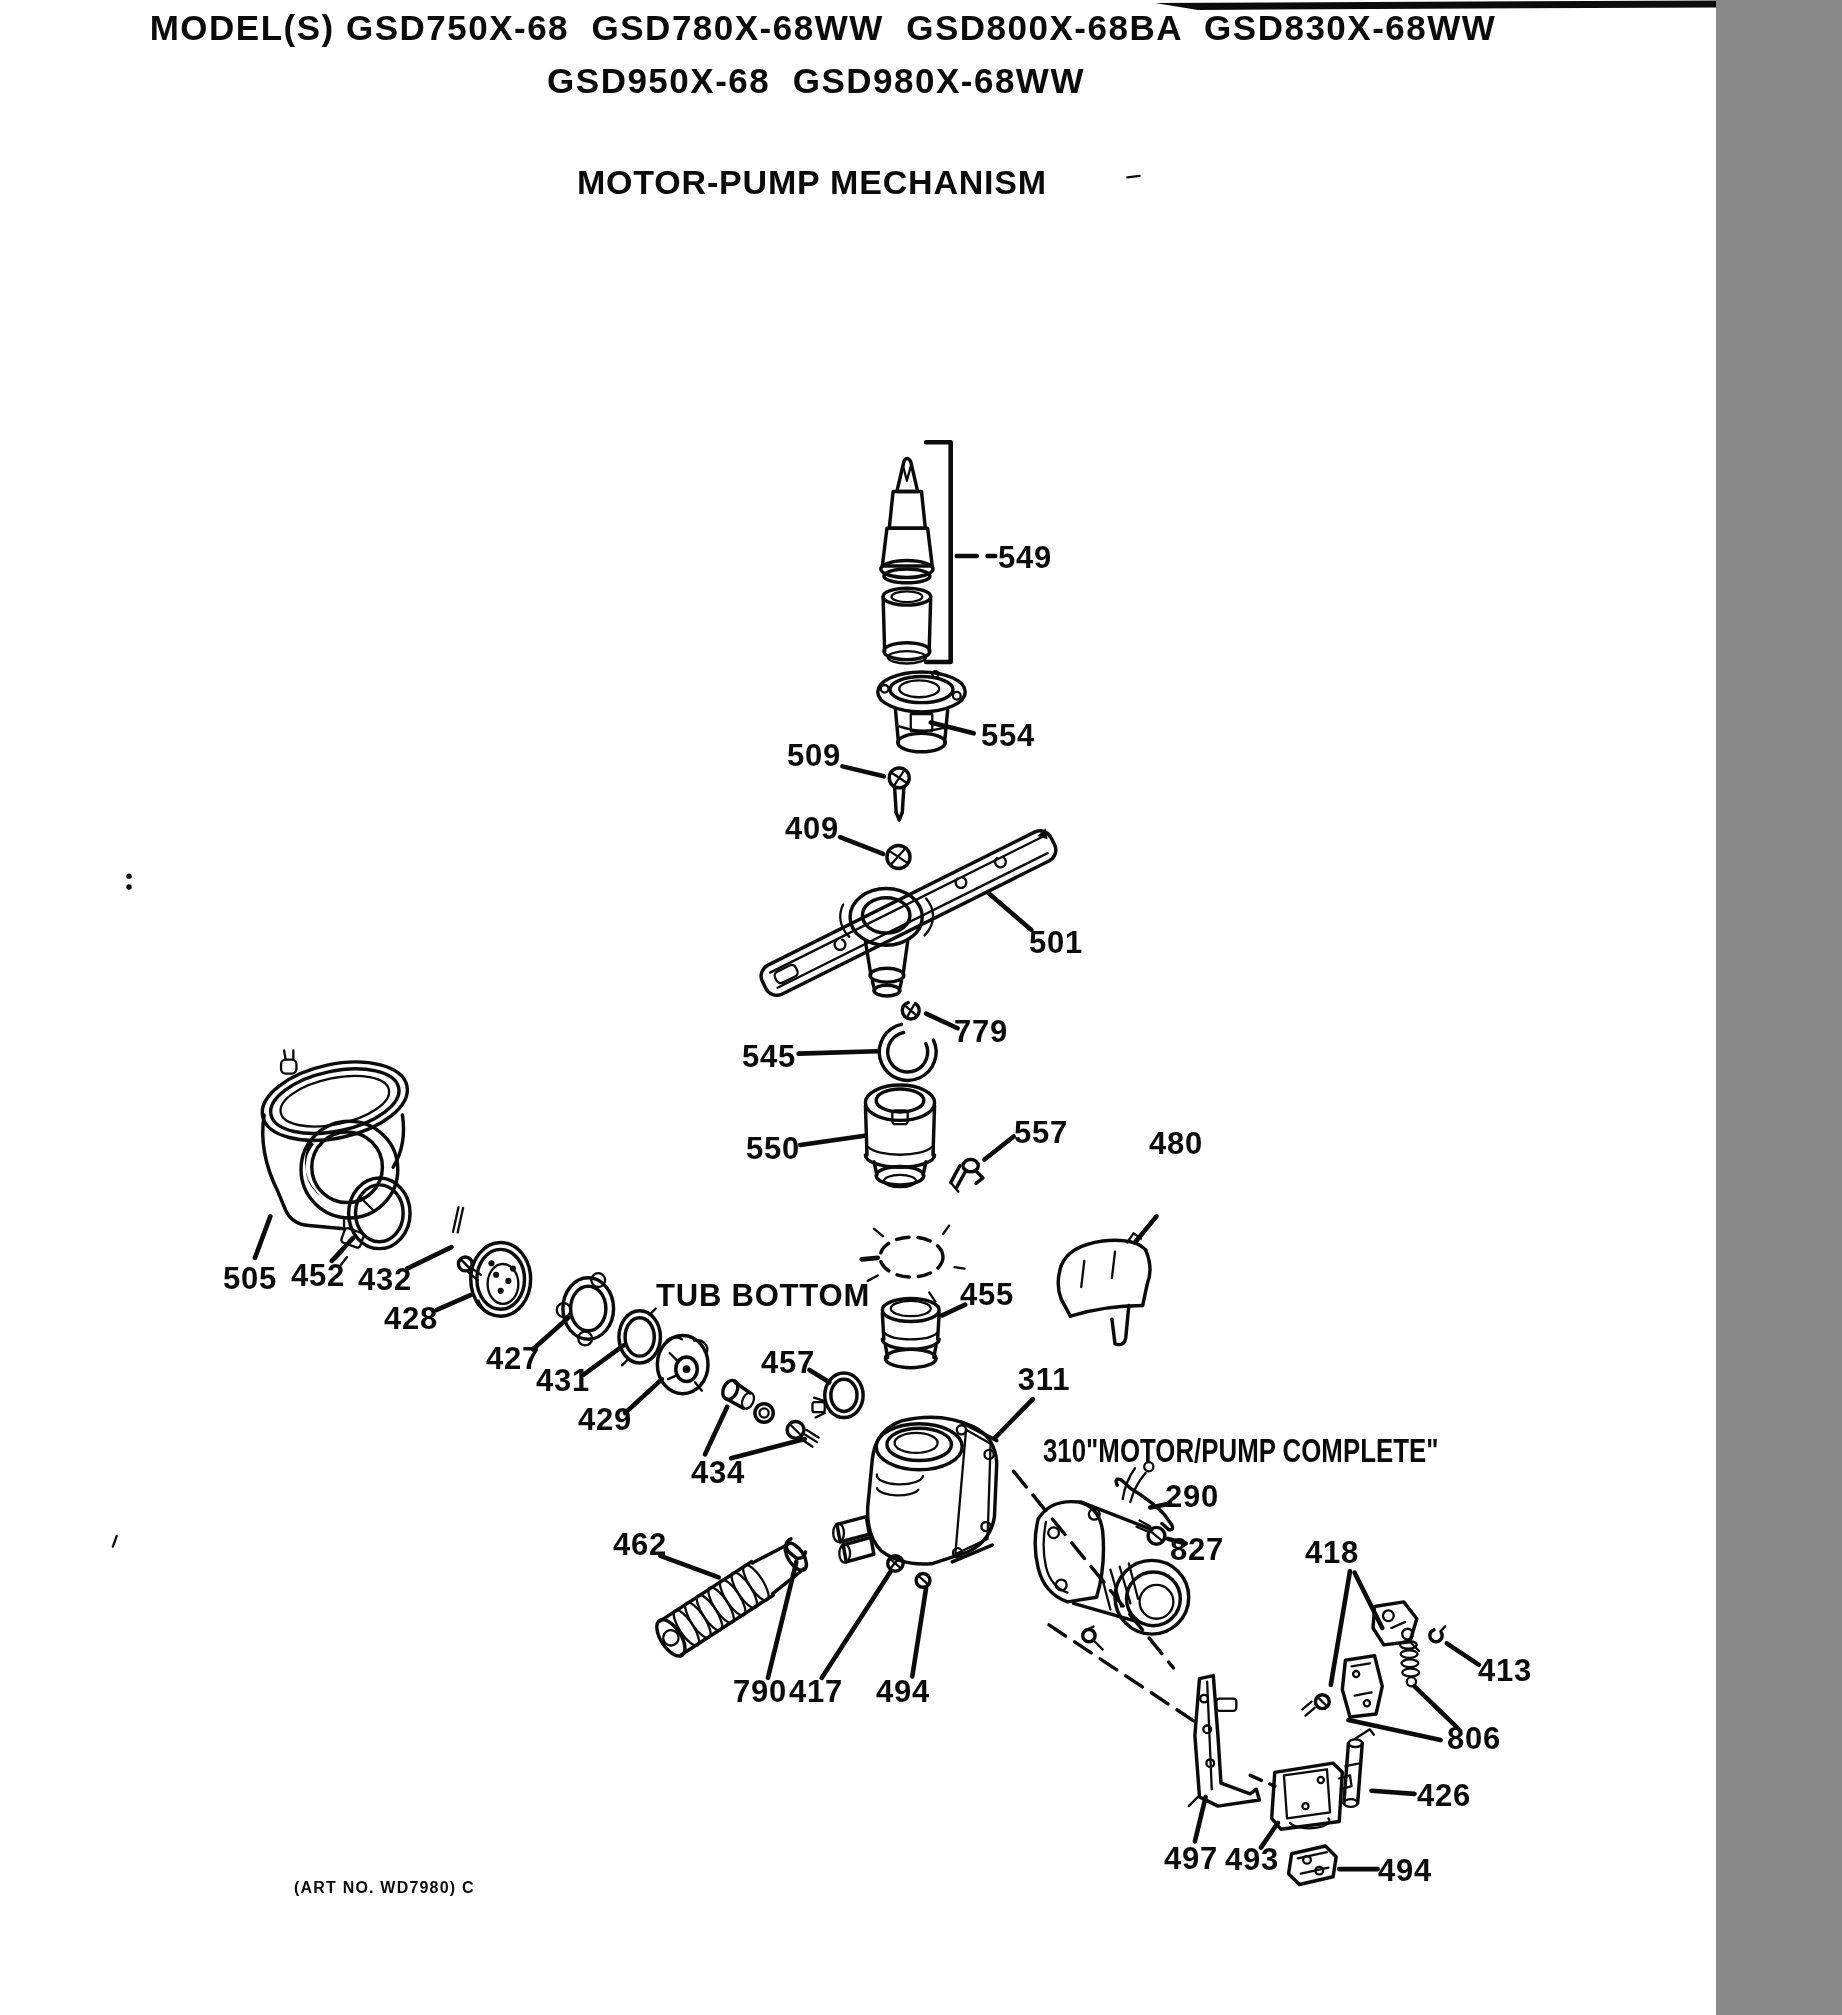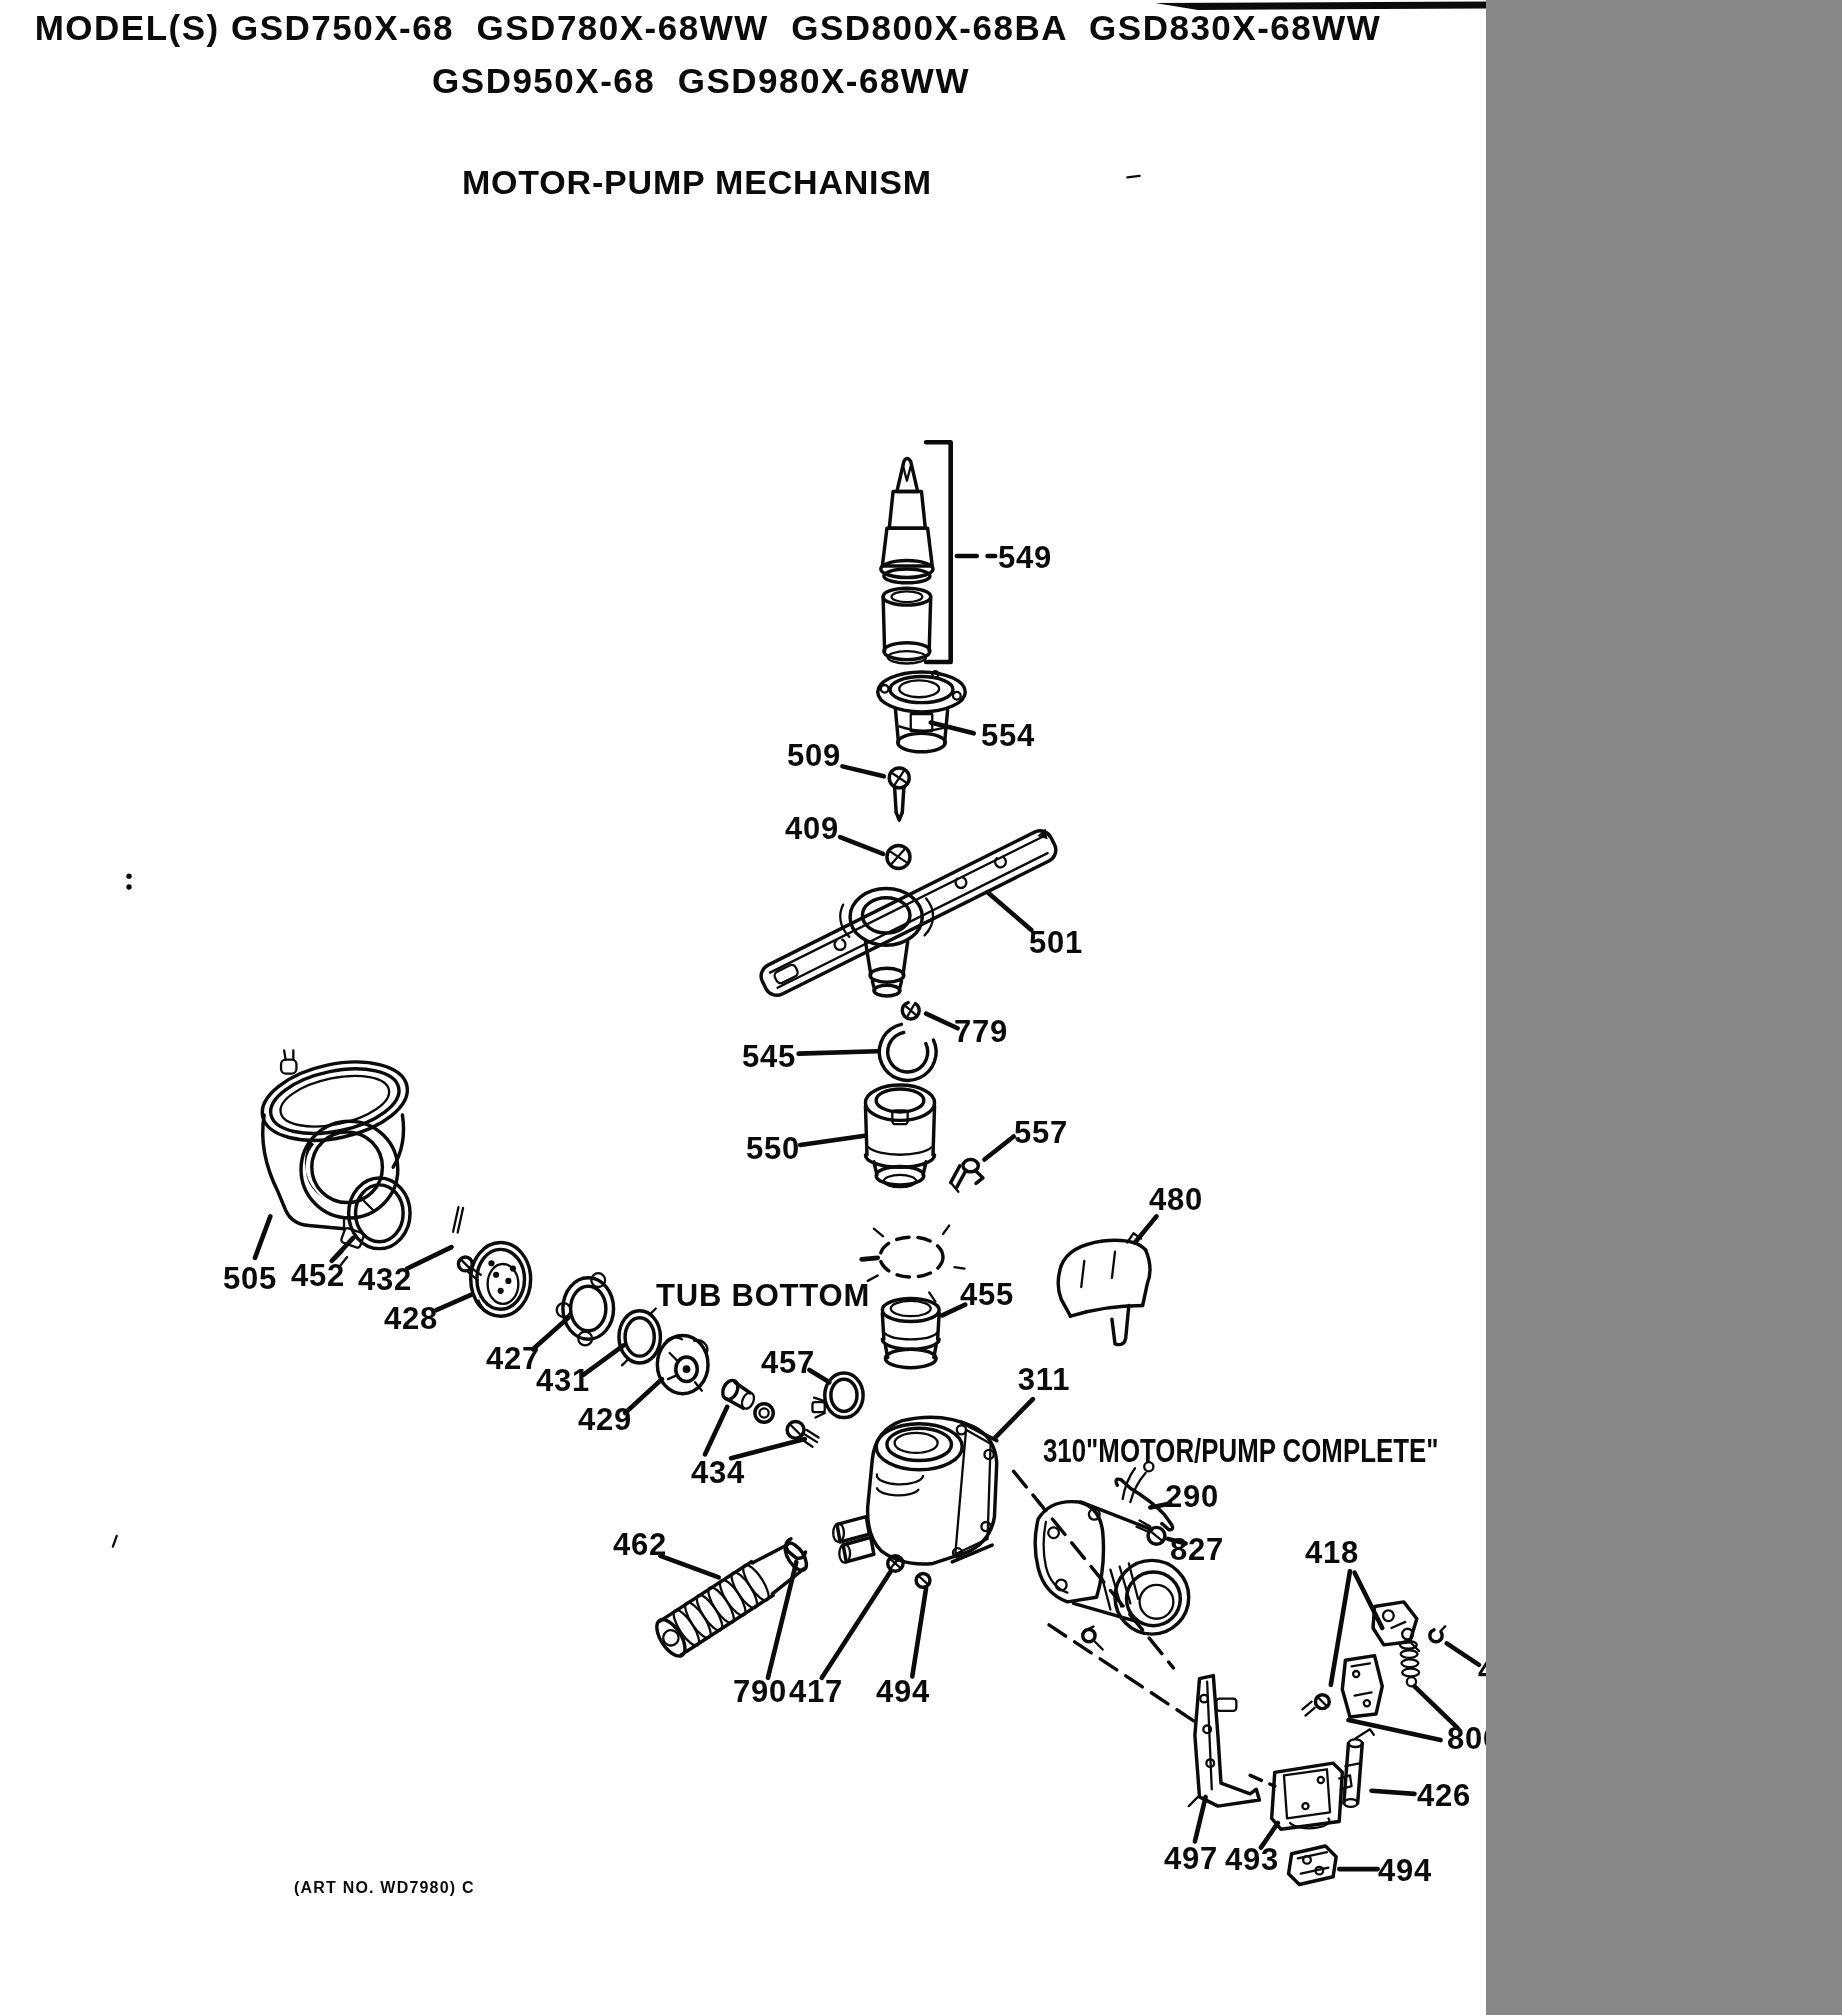--- a/index.html
+++ b/index.html
@@ -1,18 +1,18 @@
 <!DOCTYPE html>
 <html style="font-size:12.3px"><head>
 <meta charset="utf-8">
 <style>
   :root{ --ink:#0b0b0b; --paper:#ffffff; }
   html,body{margin:0;padding:0;background:#888;}
   .page{
-    position:relative; width:1486px; height:2015px;
+    position:relative; width:1716px; height:2015px;
     background:var(--paper); overflow:hidden;
     font-family:"Liberation Sans", sans-serif; color:var(--ink);
   }
   .models{
     position:absolute; left:0; width:100%; text-align:center;
     font-weight:700; font-size:35px; letter-spacing:1.5px; white-space:pre;
   }
   .models.line1{ top:7.7px; transform:translateX(-35px); }
   .models.line2{ top:61px; transform:translateX(-42px); }
   .doc-title{
@@ -445,21 +445,21 @@
 
   <div class="callout" style="left:1025px;top:558px">549</div>
   <div class="callout" style="left:1008px;top:736px">554</div>
   <div class="callout" style="left:814px;top:756px">509</div>
   <div class="callout" style="left:812px;top:829px">409</div>
   <div class="callout" style="left:1056px;top:943px">501</div>
   <div class="callout" style="left:981px;top:1032px">779</div>
   <div class="callout" style="left:769px;top:1057px">545</div>
   <div class="callout" style="left:773px;top:1149px">550</div>
   <div class="callout" style="left:1041px;top:1133px">557</div>
-  <div class="callout" style="left:1176px;top:1200px">480</div>
+  <div class="callout" style="left:1176px;top:1144px">480</div>
   <div class="callout" style="left:987px;top:1295px">455</div>
   <div class="callout" style="left:788px;top:1363px">457</div>
   <div class="callout" style="left:250px;top:1279px">505</div>
   <div class="callout" style="left:318px;top:1276px">452</div>
   <div class="callout" style="left:385px;top:1280px">432</div>
   <div class="callout" style="left:411px;top:1319px">428</div>
   <div class="callout" style="left:513px;top:1359px">427</div>
   <div class="callout" style="left:563px;top:1381px">431</div>
   <div class="callout" style="left:605px;top:1420px">429</div>
   <div class="callout" style="left:718px;top:1473px">434</div>

